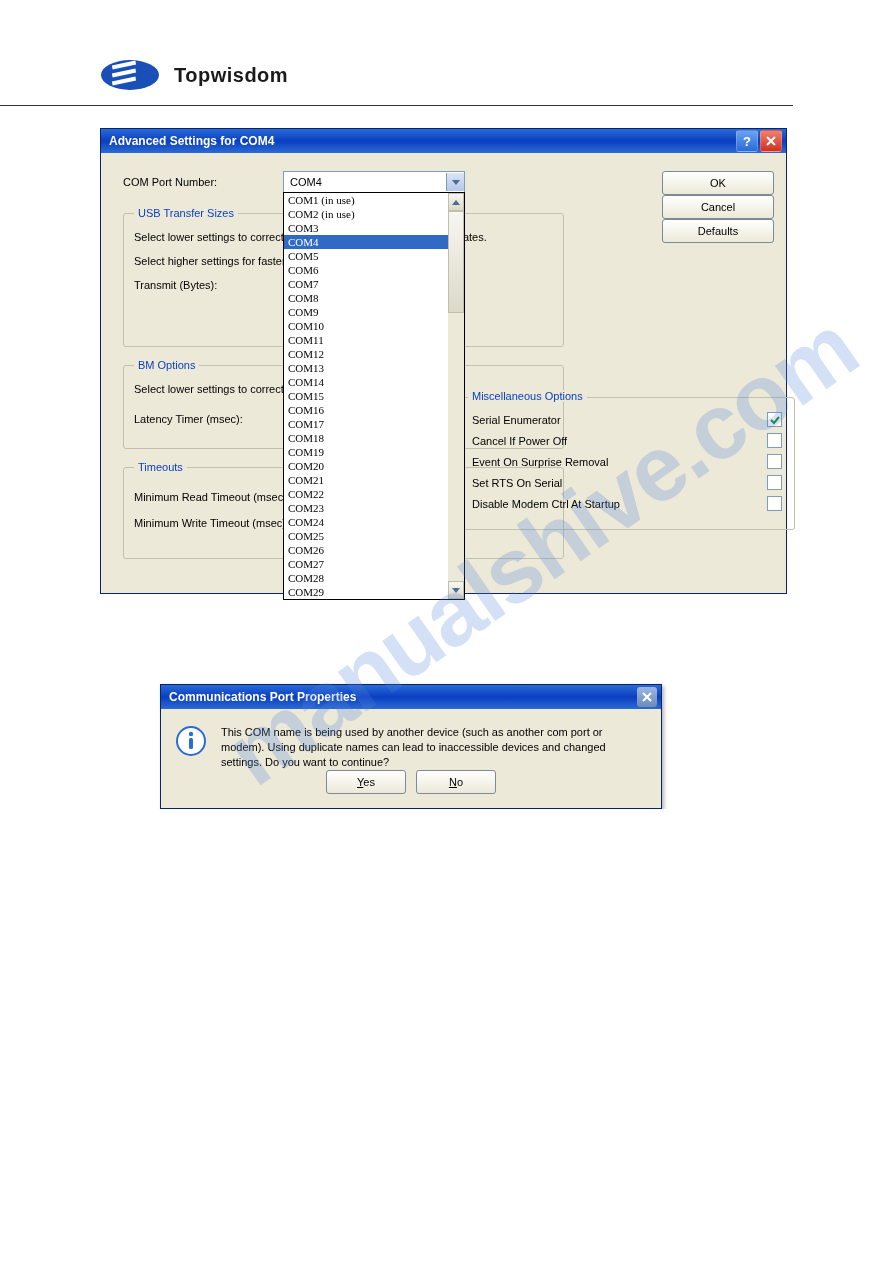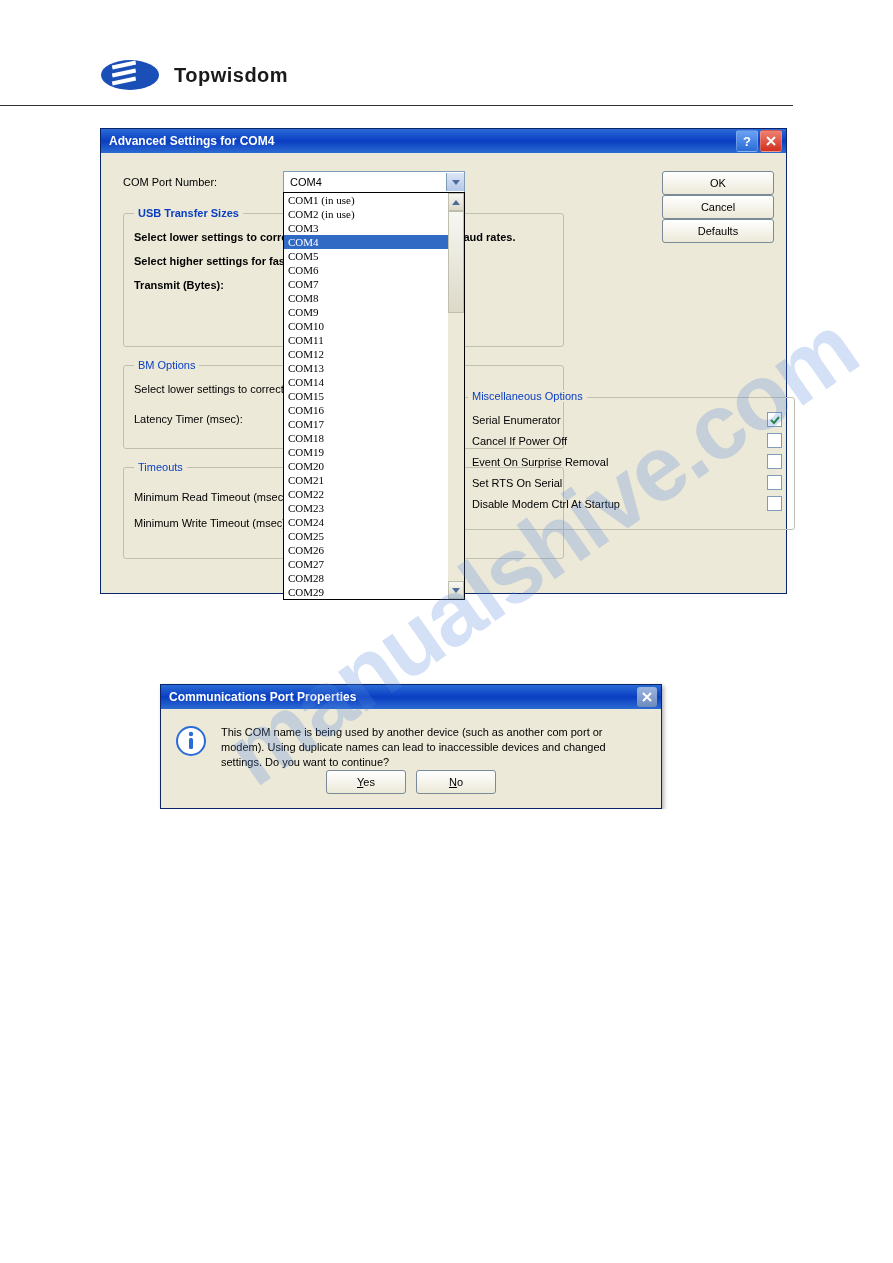--- a/index.html
+++ b/index.html
@@ -298,21 +298,21 @@
             <span>OK</span>
           </div>
       <div class="xp-btn">
             <span>Cancel</span>
           </div>
       <div class="xp-btn">
             <span>Defaults</span>
           </div>
     </div>
 
-    <fieldset class="grp" style="height:120px;font-weight:bold;">
+    <fieldset class="grp" style="height:120px;">
       <legend>USB Transfer Sizes</legend>
       <div class="grp-line">Select lower settings to correct performance problems at low baud rates.</div>
       <div class="grp-line" style="margin-top:12px">Select higher settings for faster performance.</div>
       <div class="grp-line" style="margin-top:12px">Transmit (Bytes):</div>
     </fieldset>
 
     <fieldset class="grp" style="height:70px;">
       <legend>BM Options</legend>
       <div class="grp-line">Select lower settings to correct response problems.</div>
       <div class="grp-line" style="margin-top:18px">Latency Timer (msec):</div>

